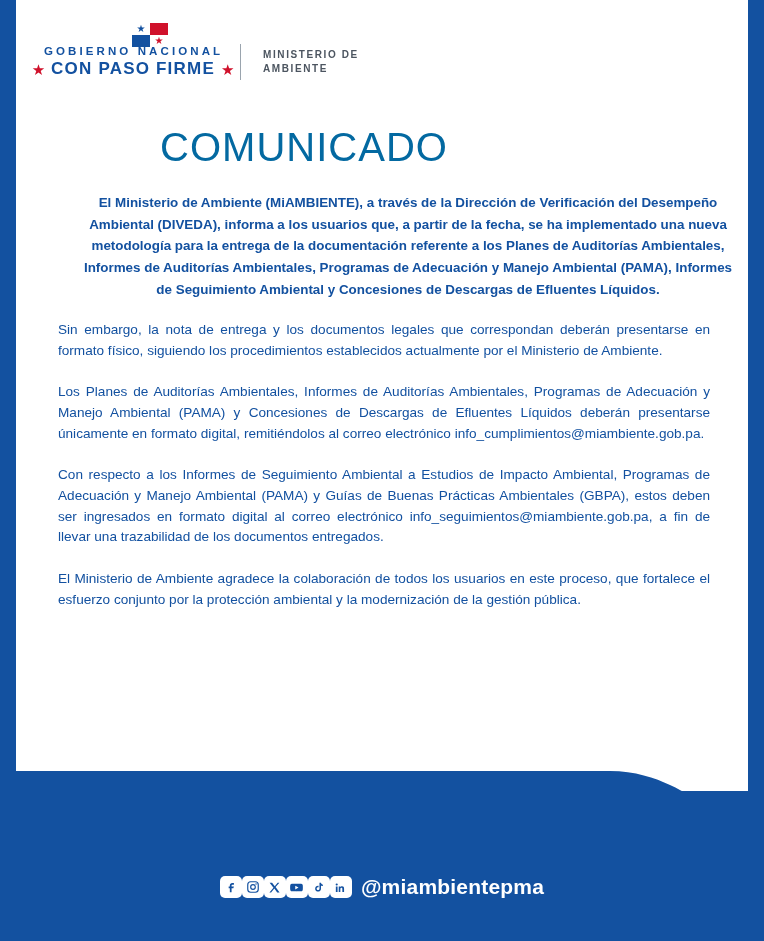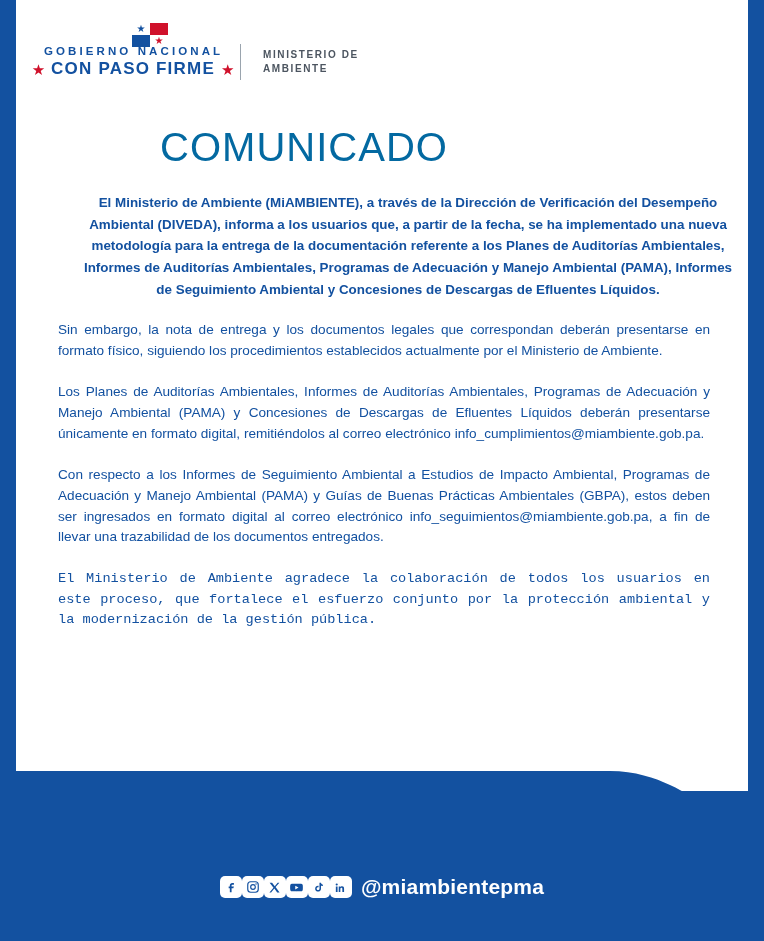--- a/index.html
+++ b/index.html
@@ -142,21 +142,21 @@
     left: 58px;
     width: 652px;
   }
   .body p {
     text-align: justify;
     font-size: 13.6px;
     line-height: 1.52;
     color: #1351a0;
     margin-bottom: 21px;
   }
-  .body p:last-child { margin-bottom: 4px; font-family: Liberation Mono, monospace; }
+  .body p:last-child { margin-bottom: 4px; }
 
   
   .band {
     position: absolute;
     left: 0;
     bottom: 0;
     width: 764px;
     height: 150px;
     background: #1351a0;
   }

